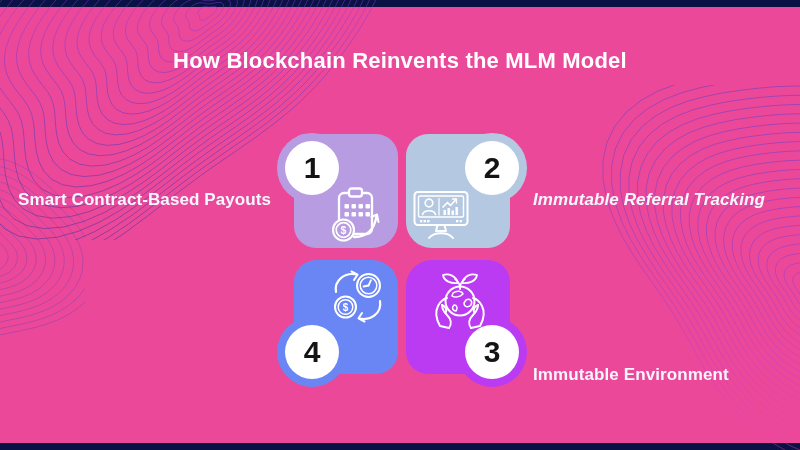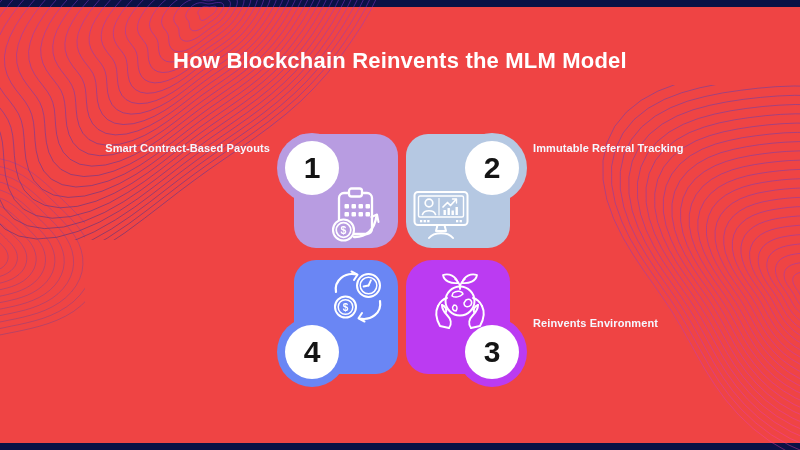--- a/index.html
+++ b/index.html
@@ -1,18 +1,18 @@
 <!DOCTYPE html>
 <html><head>
 <meta charset="utf-8">
 <style>
   html,body{margin:0;padding:0;background:#0a0f35;}
   .stage{
     position:relative;width:800px;height:450px;overflow:hidden;
-    background:#ef4444;
+    background:#ec4899;
     font-family:"Liberation Sans", sans-serif;
   }
   .edge-band{position:absolute;left:0;width:800px;height:7px;background:#0a1145;z-index:1;}
   .edge-band.top{top:0;}
   .edge-band.bottom{top:443px;}
   .deco{position:absolute;z-index:2;pointer-events:none;}
   .title{
     position:absolute;top:48px;left:0;width:800px;text-align:center;
     color:#ffffff;font-size:22px;font-weight:700;letter-spacing:.2px;z-index:5;
   }
@@ -34,25 +34,25 @@
   .badge.b1{left:285px;top:141px;}
   .badge.b2{left:465px;top:141px;}
   .badge.b3{left:465px;top:325px;}
   .badge.b4{left:285px;top:325px;}
   .qicon{position:absolute;z-index:5;}
   .qicon.i1{left:330px;top:186px;}
   .qicon.i2{left:412px;top:187px;}
   .qicon.i3{left:429px;top:264px;}
   .qicon.i4{left:330px;top:270px;}
   .qlabel{
-    position:absolute;color:#f5f7ff;font-size:11px;font-weight:700;z-index:5;
-    letter-spacing:.1px;white-space:nowrap;
+    position:absolute;color:#f5f7ff;font-size:17px;font-weight:700;z-index:5;
+    letter-spacing:.1px;white-space:nowrap;margin-top:48px;
   }
   .qlabel.l1{left:18px;top:142px;width:252px;text-align:right;}
-  .qlabel.l2{left:533px;top:142px;width:260px;text-align:left;}
+  .qlabel.l2{left:533px;top:142px;width:260px;text-align:left;font-style:italic;}
   .qlabel.l3{left:533px;top:317px;width:260px;text-align:left;}
   .qlabel.l4{left:18px;top:317px;width:252px;text-align:right;}
 </style>
 </head>
 <body>
 
 <div class="stage">
 
   <div class="edge-band top"></div>
   <div class="edge-band bottom"></div>
@@ -263,15 +263,15 @@
       <text x="15.5" y="40.8" font-size="10" font-weight="bold" fill="#ffffff" stroke="none" text-anchor="middle" font-family="Liberation Sans, sans-serif">$</text>
       <path d="M6,22 C4,10 15,2 26.5,4.5" stroke-width="2.2"></path>
       <path d="M21.5,1.5 L27.5,4.7 L24,10" stroke-width="2"></path>
       <path d="M50,31 C52,43 41,51 29.5,48.5" stroke-width="2.2"></path>
       <path d="M34.5,51.5 L28.5,48.3 L32,43" stroke-width="2"></path>
     </g>
   </svg>
 
   <div class="qlabel l1">Smart Contract-Based Payouts</div>
   <div class="qlabel l2">Immutable Referral Tracking</div>
-  <div class="qlabel l3">Reinvents Environment</div>
+  <div class="qlabel l3">Immutable Environment</div>
 
 </div>
 
 </body></html>

